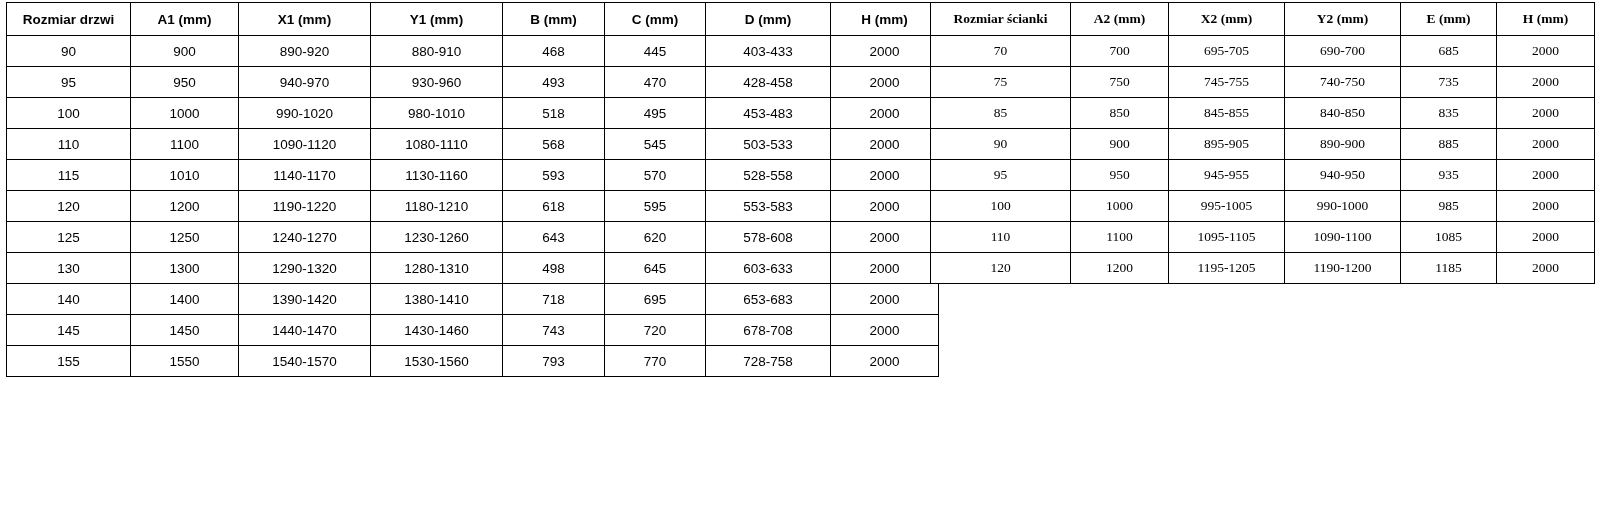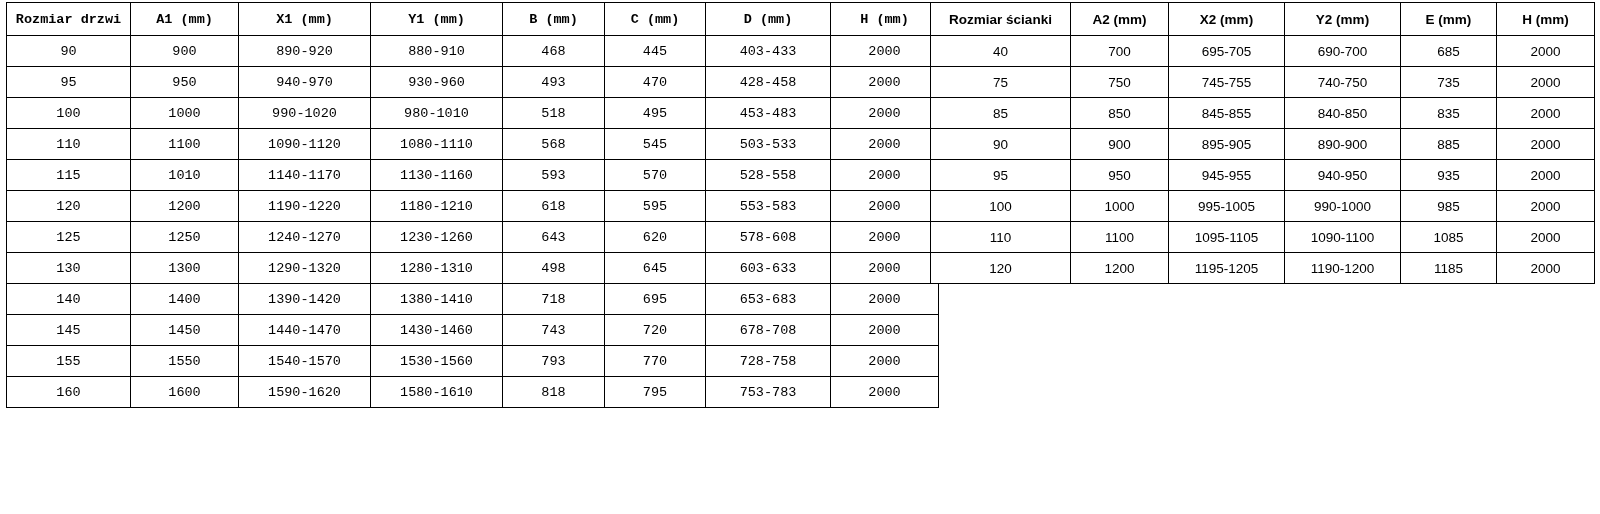--- a/index.html
+++ b/index.html
@@ -39,37 +39,37 @@
     font-weight: bold;
     height: 33px;
   }
 
   
   #doors-table {
     position: absolute;
     left: 6px;
     top: 2px;
     width: 832px;
-    font-family: Liberation Mono, monospace;
   }
   #doors-table col.c0 { width: 124px; }
   #doors-table col.c1 { width: 108px; }
   #doors-table col.c2 { width: 132px; }
   #doors-table col.c3 { width: 132px; }
   #doors-table col.c4 { width: 102px; }
   #doors-table col.c5 { width: 101px; }
   #doors-table col.c6 { width: 125px; }
   #doors-table col.c7 { width: 108px; }
 
   
   #wall-table {
     position: absolute;
     left: 930px;
     top: 2px;
     width: 664px;
+    font-family: Liberation Serif, serif;
   }
   #wall-table col.c0 { width: 140px; }
   #wall-table col.c1 { width: 98px; }
   #wall-table col.c2 { width: 116px; }
   #wall-table col.c3 { width: 116px; }
   #wall-table col.c4 { width: 96px; }
   #wall-table col.c5 { width: 98px; }
 </style>
 </head>
 <body>
@@ -203,30 +203,20 @@
         <tr>
           <td>155</td>
           <td>1550</td>
           <td>1540-1570</td>
           <td>1530-1560</td>
           <td>793</td>
           <td>770</td>
           <td>728-758</td>
           <td>2000</td>
         </tr>
-        <tr>
-          <td>160</td>
-          <td>1600</td>
-          <td>1590-1620</td>
-          <td>1580-1610</td>
-          <td>818</td>
-          <td>795</td>
-          <td>753-783</td>
-          <td>2000</td>
-        </tr>
       </tbody>
   </table>
 
   <table id="wall-table">
     <colgroup>
       <col class="c0">
         <col class="c1">
         <col class="c2">
       <col class="c3">
         <col class="c4">
@@ -237,21 +227,21 @@
           <th>Rozmiar ścianki</th>
           <th>A2 (mm)</th>
           <th>X2 (mm)</th>
           <th>Y2 (mm)</th>
           <th>E (mm)</th>
           <th>H (mm)</th>
         </tr>
     </thead>
     <tbody>
         <tr>
-          <td>40</td>
+          <td>70</td>
           <td>700</td>
           <td>695-705</td>
           <td>690-700</td>
           <td>685</td>
           <td>2000</td>
         </tr>
         <tr>
           <td>75</td>
           <td>750</td>
           <td>745-755</td>

